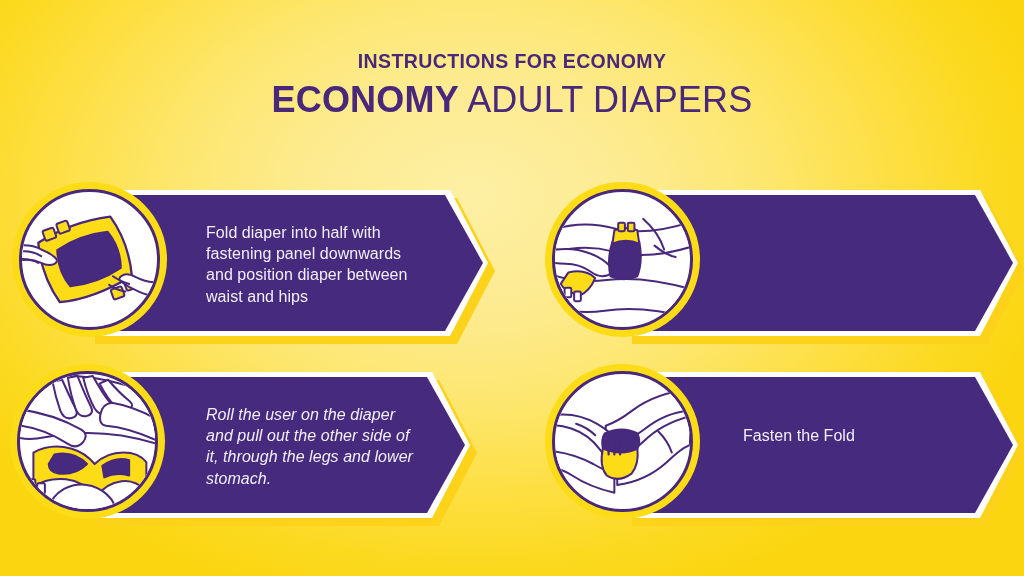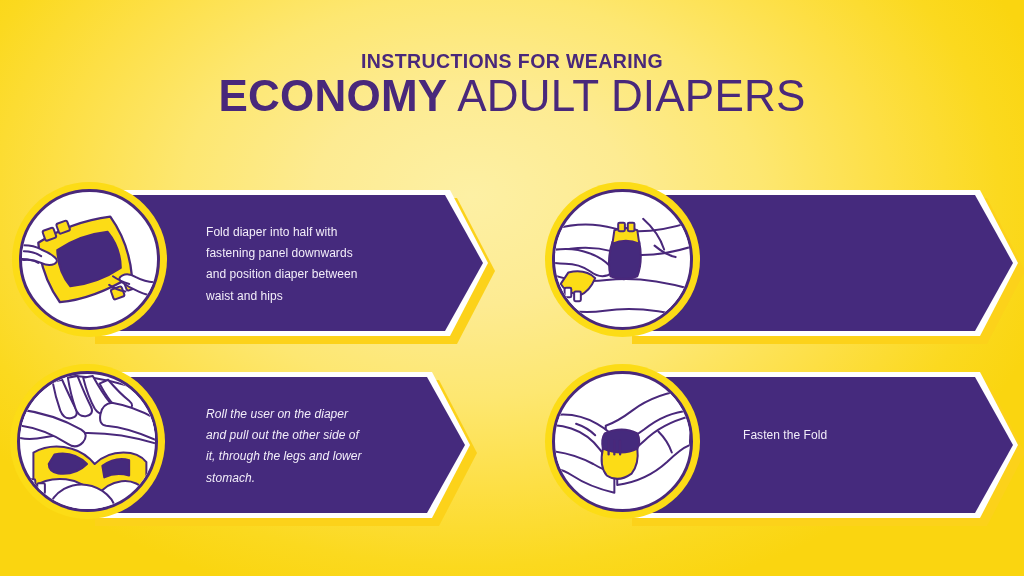--- a/index.html
+++ b/index.html
@@ -41,21 +41,22 @@
   #kicker {
     font-size: 19.5px;
     font-weight: bold;
     letter-spacing: 0.4px;
     color: #49287b;
     line-height: 1;
     display: block;
   }
   #headline {
     display: block;
-    font-size: 44px;
+    margin-top: 9px;
+    font-size: 36px;
     color: #49287b;
     line-height: 1.08;
     letter-spacing: 0.2px;
     font-weight: 400;
   }
   #headline .em {
     font-weight: bold;
   }
 
   
@@ -87,21 +88,21 @@
     left: 5px;
     top: 5px;
     background: #452a7d;
   }
   .arrow-clip {
     clip-path: polygon(0 0, calc(100% - 38px) 0, 100% 50%, calc(100% - 38px) 100%, 0 100%);
   }
   .banner-text {
     position: absolute;
     color: #f3eefa;
-    font-size: 12px;
+    font-size: 16px;
     line-height: 21.2px;
     white-space: pre-line;
     letter-spacing: 0.05px;
   }
 
   
   .circle-badge {
     position: absolute;
     border-radius: 50%;
     background: #fcdc16;
@@ -125,21 +126,21 @@
     height: 100%;
     display: block;
   }
 </style>
 </head>
 <body>
 
 <div id="stage">
 
   <div id="title-block">
-    <span id="kicker">INSTRUCTIONS FOR WEARING</span>
+    <span id="kicker">INSTRUCTIONS FOR ECONOMY</span>
     <span id="headline"><span class="em">ECONOMY</span><span> ADULT DIAPERS</span></span>
   </div>
 
   <div class="card" style="left:0px; top:182px;">
     <div class="banner-wrap" style="left:88px; top:8px; width:400px; height:146px;">
       <div class="banner-shadow arrow-clip" style="width:400px; height:146px;"></div>
       <div class="banner-outline arrow-clip" style="width:400px; height:146px;"></div>
       <div class="banner-face arrow-clip" style="width:390px; height:136px;"></div>
       <div class="banner-text" style="left:118px; top:32px; width:230px;">Fold diaper into half with
 fastening panel downwards

